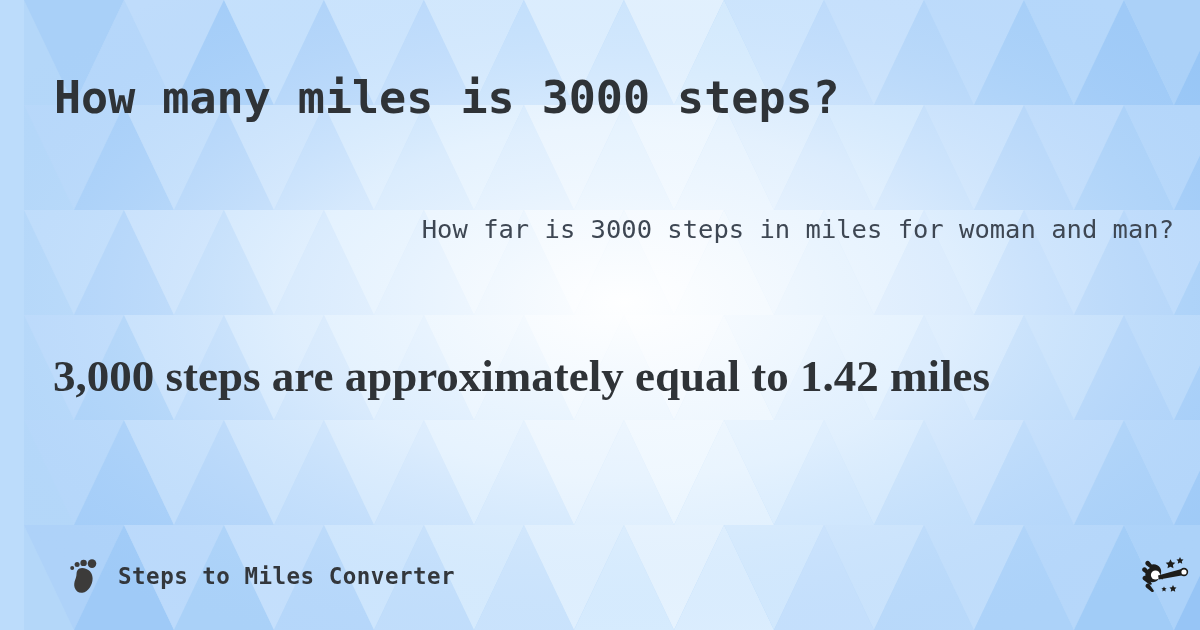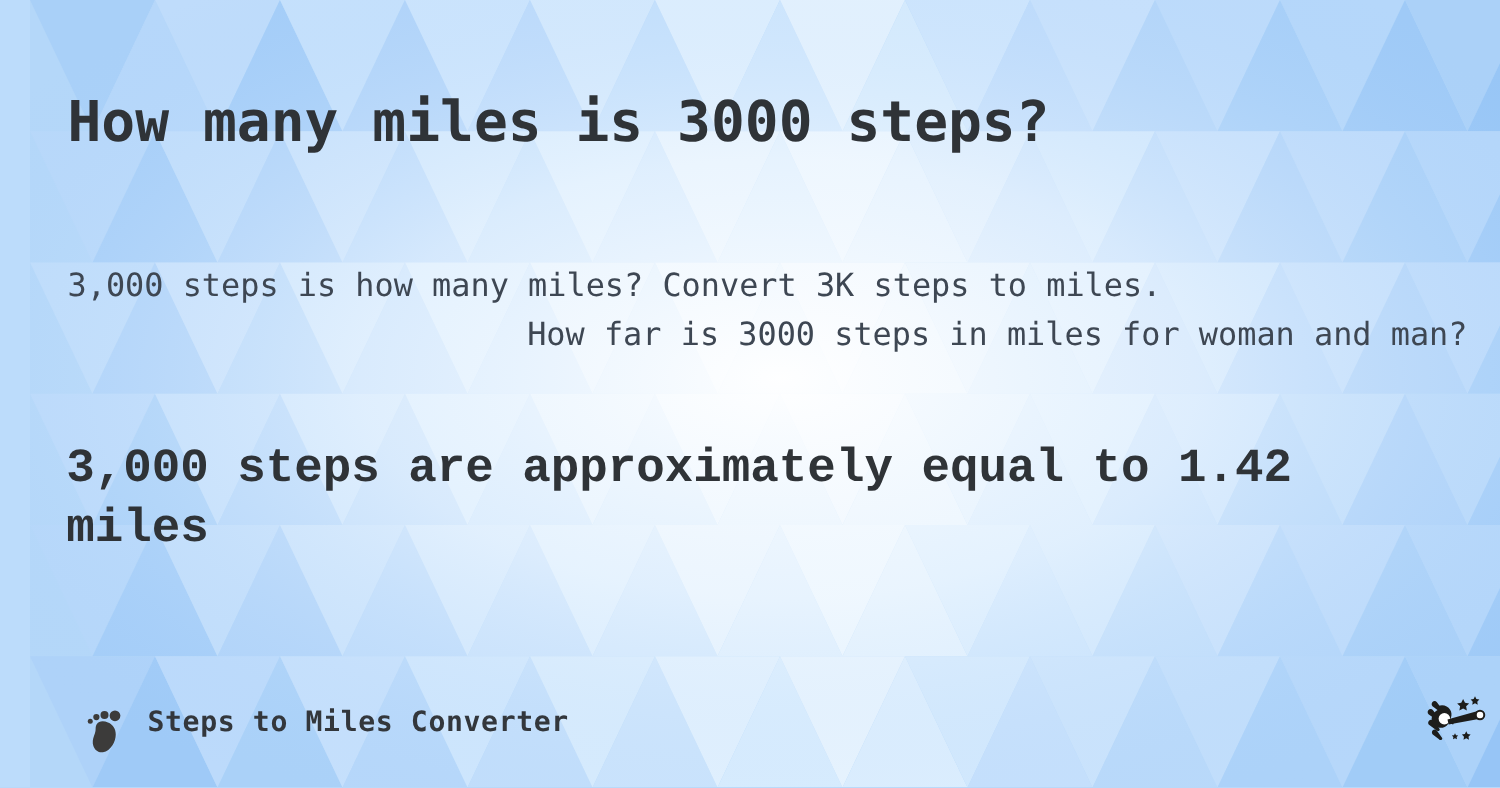--- a/index.html
+++ b/index.html
@@ -57,40 +57,40 @@
     font-size: 25.5px;
     line-height: 39px;
     color: #3e4753;
   }
   .desc .line2 { display: block; text-align: right; }
   .answer {
     position: absolute;
     left: 29px;
     top: 352px;
     width: 1090px;
-    font-family: Liberation Mono, monospace;
+    font-family: Liberation Serif, serif;
     font-weight: bold;
-    font-size: 38px;
+    font-size: 45px;
     line-height: 48px;
     color: #2f3337;
   }
   .footer {
     position: absolute;
     left: 0;
     top: 548px;
     width: 1200px;
     height: 60px;
   }
   .footer-left {
     position: absolute;
     left: 42px;
-    top: 17px;
+    top: 0;
     height: 56px;
     display: flex;
-    align-items: flex-start;
+    align-items: center;
     gap: 16px;
   }
   .foot-icon { width: 36px; height: 40px; display:block; }
   .footer-label {
     font-family: "DejaVu Sans Mono", monospace;
     font-weight: bold;
     font-size: 22.5px;
     letter-spacing: 0.5px;
     color: #33373c;
     white-space: nowrap;
@@ -277,21 +277,20 @@
     </g>
 
     <rect x="0" y="0" width="1200" height="630" fill="url(#glow)"></rect>
   </svg>
 
   <div id="content">
 
     <h1 class="title">How many miles is 3000 steps?</h1>
 
     <p class="desc">
-      <span class="line1">3,000 steps is how many miles? Convert 3K steps to miles.</span>
       <span class="line2">How far is 3000 steps in miles for woman and man?</span>
     </p>
 
     <div class="answer">3,000 steps are approximately equal to 1.42 miles</div>
 
     <div class="footer">
 
       <div class="footer-left">
         <span class="foot-icon-wrap">
           <svg class="foot-icon" viewBox="0 0 36 40" xmlns="http://www.w3.org/2000/svg">

